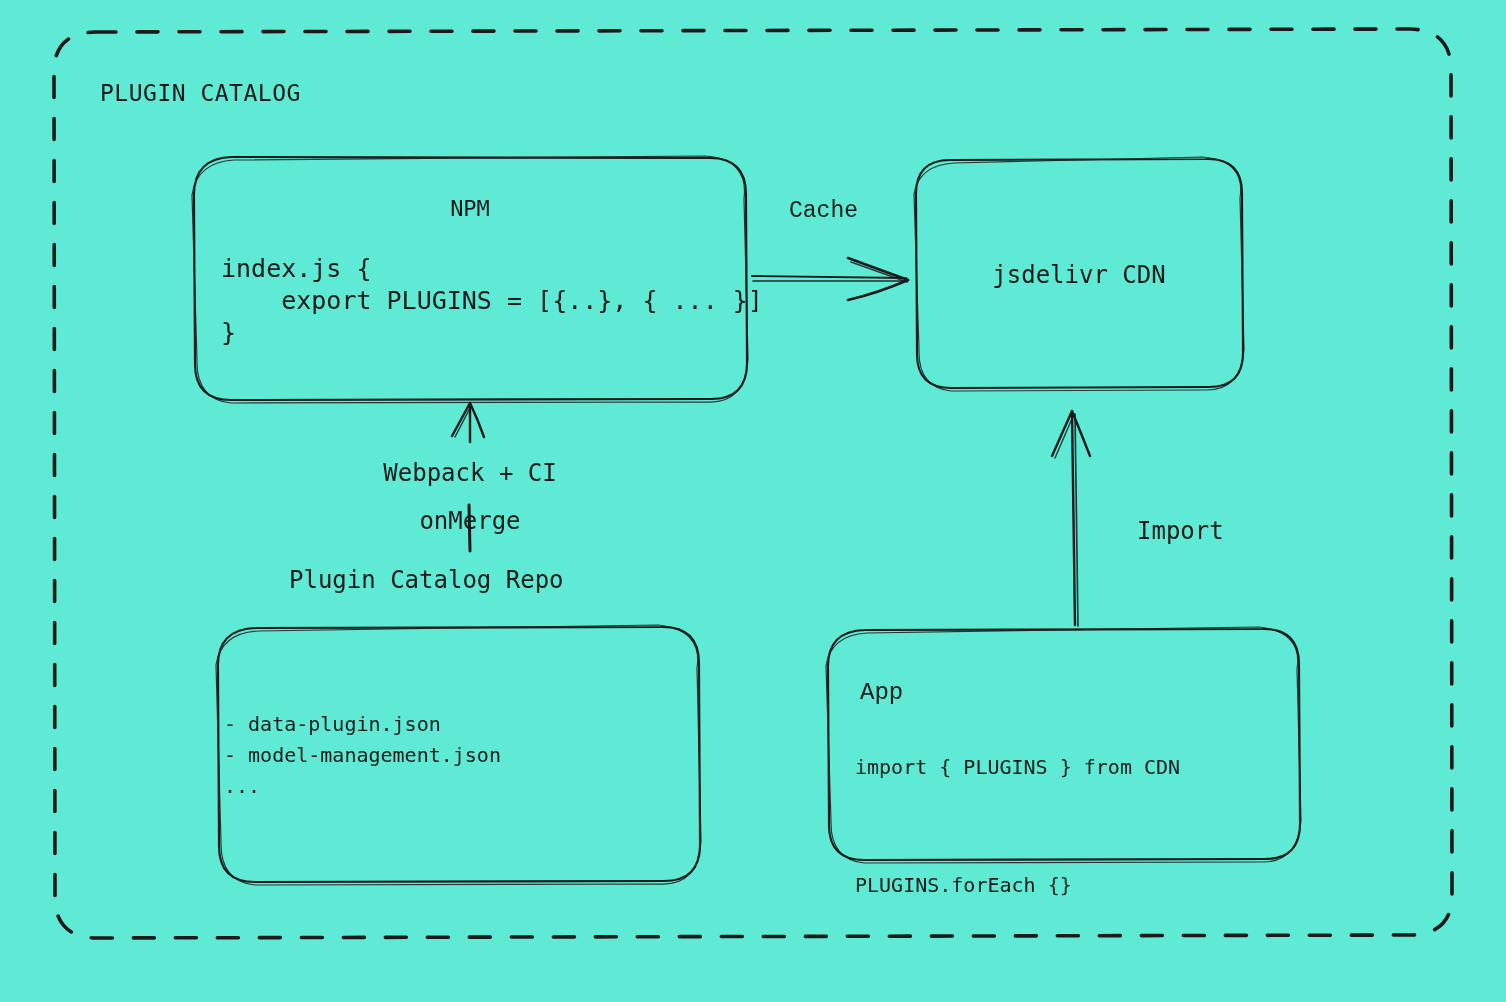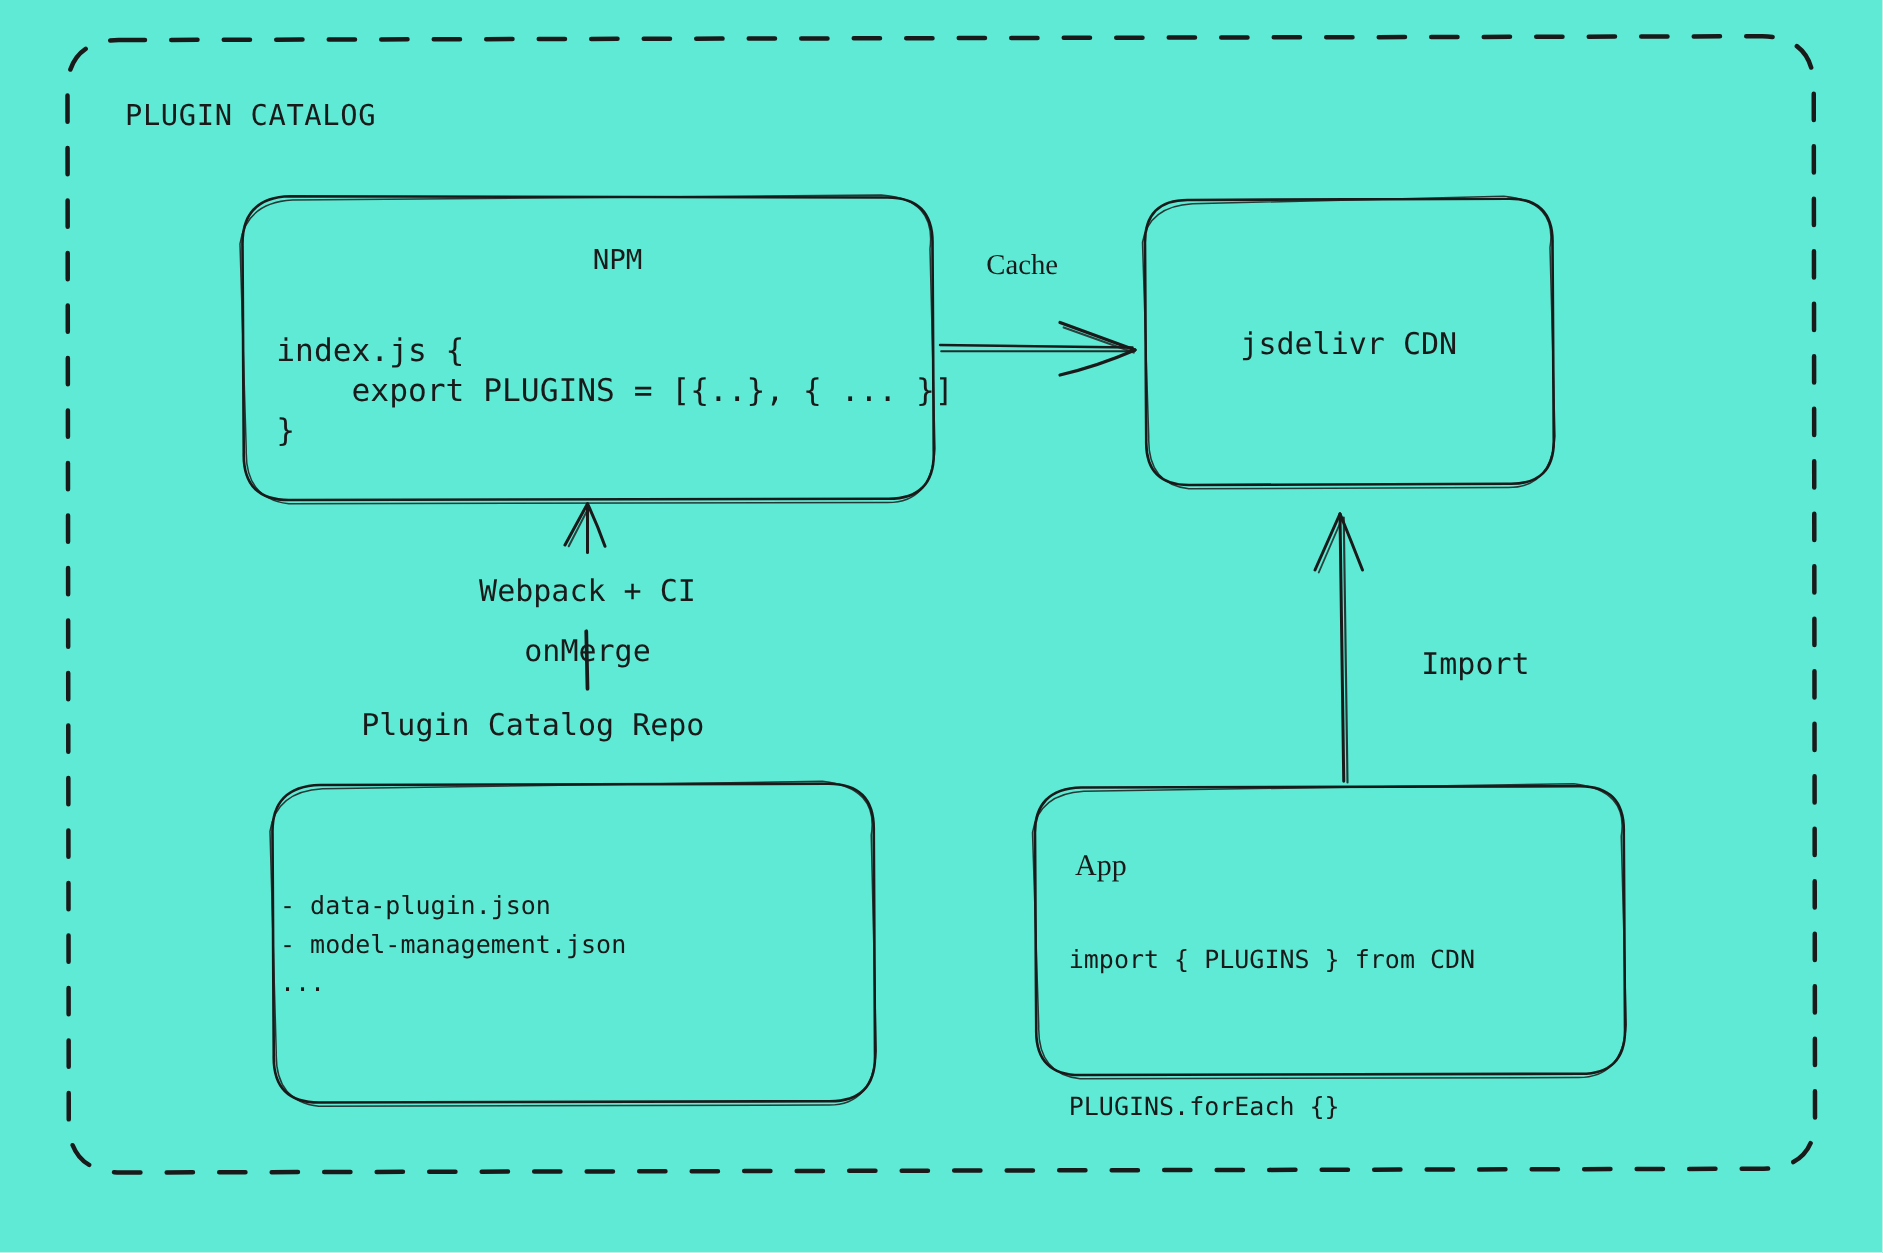--- a/index.html
+++ b/index.html
@@ -26,47 +26,45 @@
   .txt {
     position: absolute;
     color: #1a1a1a;
     white-space: pre;
     line-height: 1.0;
   }
   .mono {
     font-family: "DejaVu Sans Mono", monospace;
   }
   .sans {
-    font-family: Liberation Serif, serif;
+    font-family: Liberation Mono, monospace;
     text-align: center;
   }
 
   
   #catalog-title {
     left: 100px;
     top: 82px;
     font-size: 23px;
     letter-spacing: 0.5px;
   }
 
   
   #npm-title {
     left: 193px;
     top: 198px;
     width: 554px;
     text-align: center;
     font-size: 22px;
-    padding-left: 24px;
   }
   #npm-code {
     left: 221px;
     top: 253px;
     font-size: 25px;
     line-height: 32px;
-    margin-top: 12px;
   }
 
   
   #cdn-label {
     left: 915px;
     top: 263px;
     width: 328px;
     text-align: center;
     font-size: 24px;
   }

